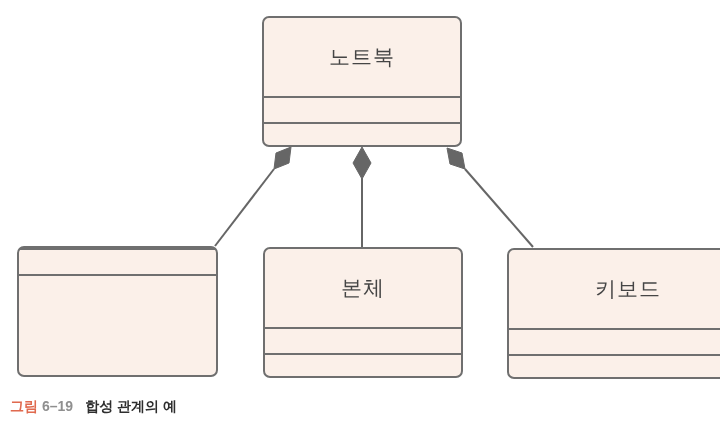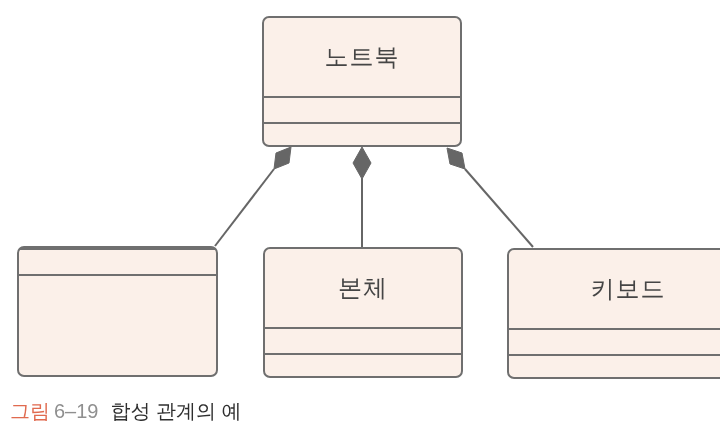--- a/index.html
+++ b/index.html
@@ -36,43 +36,43 @@
     border: 2px solid var(--box-border, #6f6f6f);
     border-radius: 7px;
     display: flex;
     flex-direction: column;
   }
   .uml-name {
     height: 78px;
     display: flex;
     align-items: center;
     justify-content: center;
-    font-size: 24px;
+    font-size: 21px;
     letter-spacing: 1px;
     color: var(--box-text, #454545);
     border-radius: 16px;
   }
   .uml-attrs {
     height: 24px;
     border-top: 2px solid var(--box-border, #6f6f6f);
   }
   .uml-ops {
     flex: 1;
     border-top: 2px solid var(--box-border, #6f6f6f);
   }
   .box-parent  { left: 262px; top: 16px;  width: 200px; }
   .box-child-0 { left: 17px;  top: 246px; width: 201px; }
   .box-child-1 { left: 263px; top: 247px; width: 200px; justify-content: space-between; }
   .box-child-2 { left: 507px; top: 248px; width: 242px; }
   .caption {
     position: absolute;
     left: 10px;
     top: 398px;
-    font-size: 20px;
-    font-weight: normal;
+    font-size: 14px;
+    font-weight: bold;
     white-space: nowrap;
   }
   .cap-prefix { color: var(--caption-prefix, #e06a4f); }
   .cap-number { color: var(--caption-number, #8f8f8f); margin-left: 4px; }
   .cap-title  { color: var(--caption-title, #2e2e2e); margin-left: 12px; }
 </style>
 </head>
 <body>
 
 <div class="stage">

